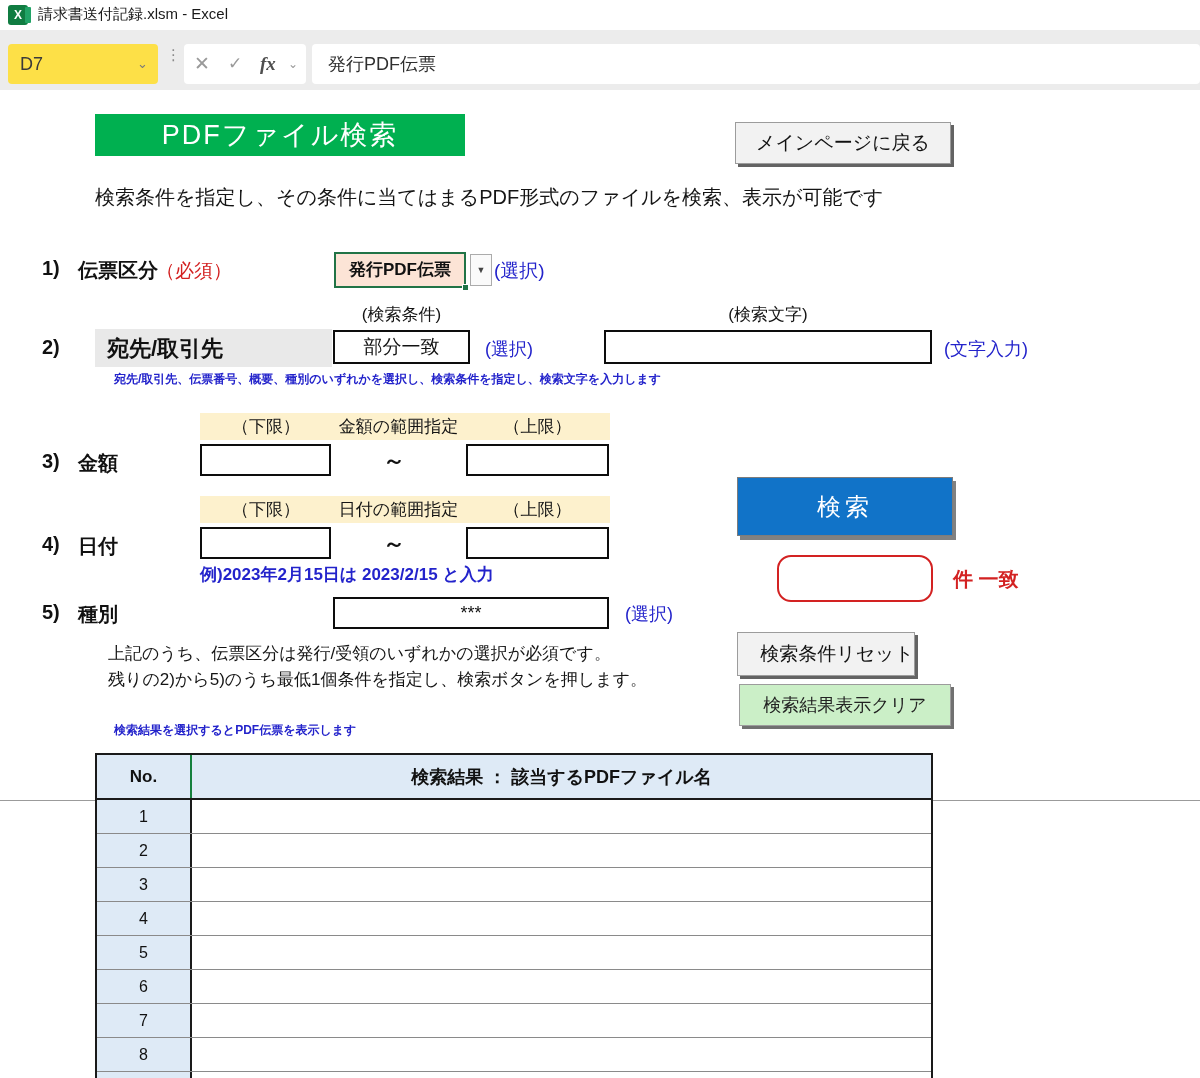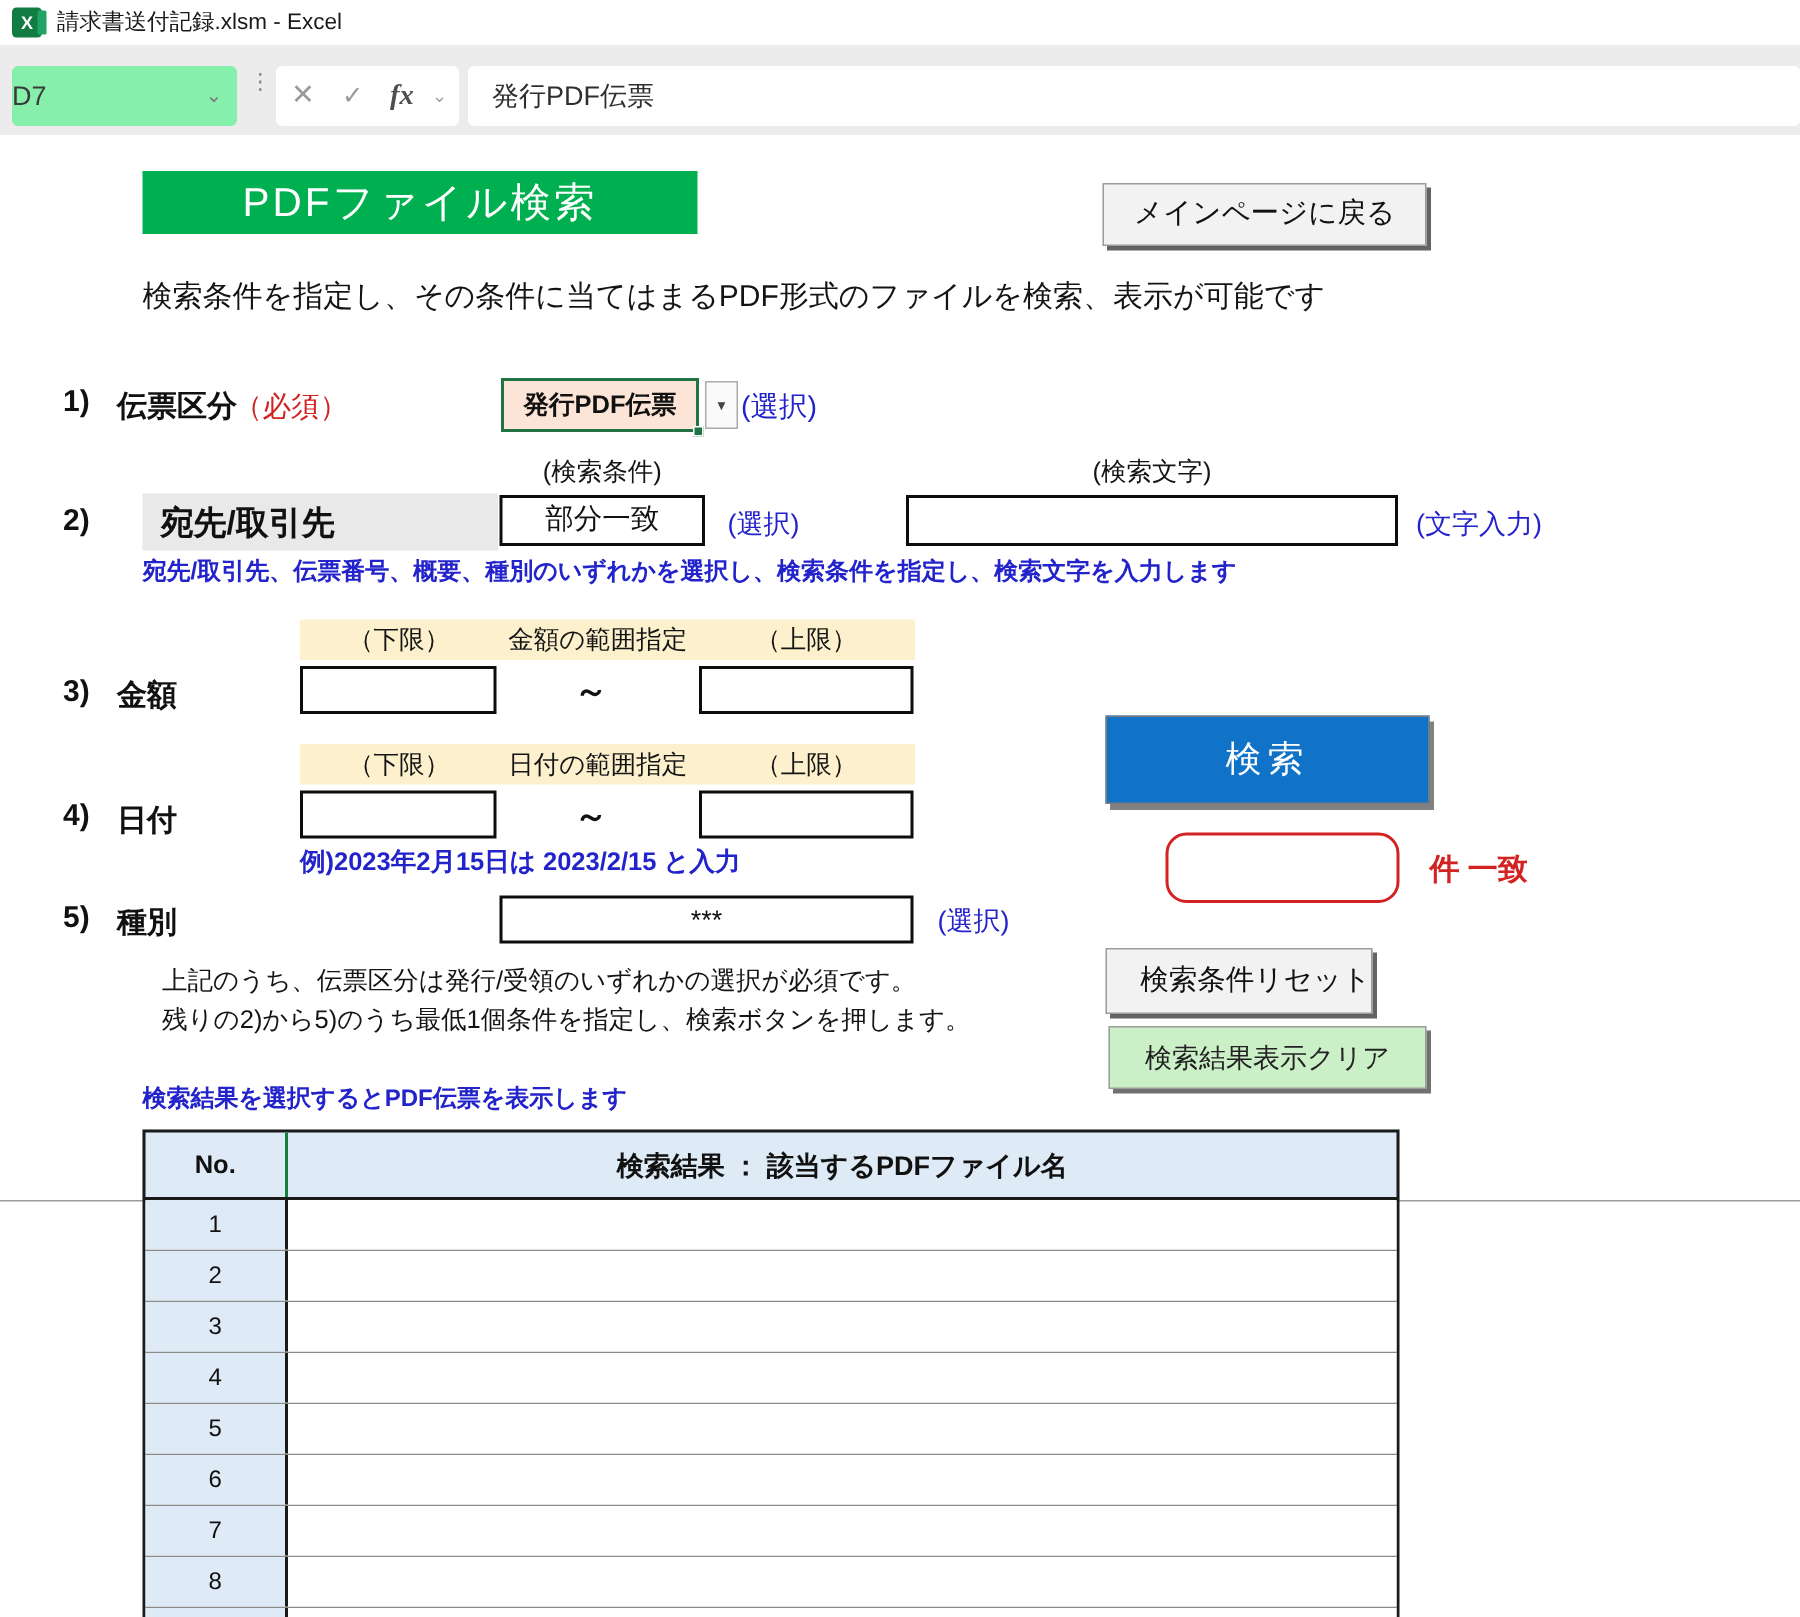--- a/index.html
+++ b/index.html
@@ -9,22 +9,22 @@
 
   
   .titlebar { position:absolute; left:0; top:0; width:1200px; height:30px; background:#fff; }
   .xl-icon { position:absolute; left:8px; top:5px; width:20px; height:20px; background:#107C41; border-radius:3px;
              color:#fff; font-weight:bold; font-size:12px; text-align:center; line-height:20px; }
   .xl-icon::after { content:""; position:absolute; right:-3px; top:2px; width:6px; height:16px; background:#21A366; border-radius:1px; }
   .win-title { position:absolute; left:38px; top:5px; font-size:15px; color:#1a1a1a; }
 
   
   .toolbar { position:absolute; left:0; top:30px; width:1200px; height:60px; background:#ececec; }
-  .namebox { position:absolute; left:8px; top:14px; width:150px; height:40px; background:#86efac; border-radius:4px;
-             font-size:18px; color:#3a3a3a; line-height:40px; }
+  .namebox { position:absolute; left:8px; top:14px; width:150px; height:40px; background:#fde047; border-radius:4px;
+             font-size:18px; color:#3a3a3a; line-height:40px; padding-left:12px; }
   .namebox .chev { position:absolute; right:10px; top:0; color:#7a7a7a; font-size:13px; }
   .dots { position:absolute; left:166px; top:20px; color:#8a8a8a; font-size:15px; letter-spacing:0; line-height:9px; text-align:center; width:10px; }
   .fxbox { position:absolute; left:184px; top:14px; width:122px; height:40px; background:#fff; border-radius:4px; }
   .fxbox span { position:absolute; top:0; line-height:40px; }
   .icn-cancel { left:10px;  color:#9a9a9a; font-size:19px; }
   .icn-enter  { left:44px;  color:#9a9a9a; font-size:17px; }
   .icn-fx     { left:76px;  color:#4f4f4f; font-size:19px; font-family:"Liberation Serif",serif; font-style:italic; font-weight:bold; }
   .icn-expand { left:104px; color:#9a9a9a; font-size:12px; }
   .formulabox { position:absolute; left:312px; top:14px; width:888px; height:40px; background:#fff; border-radius:4px;
                 font-size:18px; color:#2f2f2f; line-height:40px; padding-left:16px; }
@@ -61,21 +61,21 @@
           font-size:17px; color:#141414; }
   .band .b-low  { width:132px; text-align:center; }
   .band .b-mid  { flex:1; text-align:center; }
   .band .b-high { width:145px; text-align:center; }
   .range-input { width:131px; height:32px; }
   .tilde { font-size:22px; font-weight:bold; }
 
   .type-box { left:333px; top:507px; width:276px; height:32px; font-size:18px; text-align:center; line-height:28px; }
 
   .note-black { font-size:17px; color:#141414; line-height:26px; }
-  .blue-note  { font-size:16px; font-weight:600; }
+  .blue-note  { font-size:12px; font-weight:600;margin-left:19px; }
 
   .search-btn { left:737px; top:387px; width:216px; height:59px; background:#1173C8; color:#fff; font-size:24px;
                 text-align:center; line-height:57px; border:1px solid #7c7c7c; box-shadow:3px 4px 0 0 #818181; letter-spacing:4px; }
   .count-box { left:777px; top:465px; width:156px; height:47px; background:#fff; border:2px solid #D32222; border-radius:14px; }
   .match-lbl { left:953px; top:476px; font-size:20px; font-weight:bold; }
   .reset-btn { left:737px; top:542px; width:178px; height:44px; font-size:19px; line-height:42px;text-align:right; }
   .clear-btn { left:739px; top:594px; width:212px; height:42px; font-size:18px; line-height:40px; background:#CBEFC7;
                border:1px solid #9c9c9c; text-align:center; box-shadow:3px 3px 0 0 #707070; color:#222; }
 
   .pagebreak { left:0; top:710px; width:1200px; height:1px; background:#9b9b9b; }

